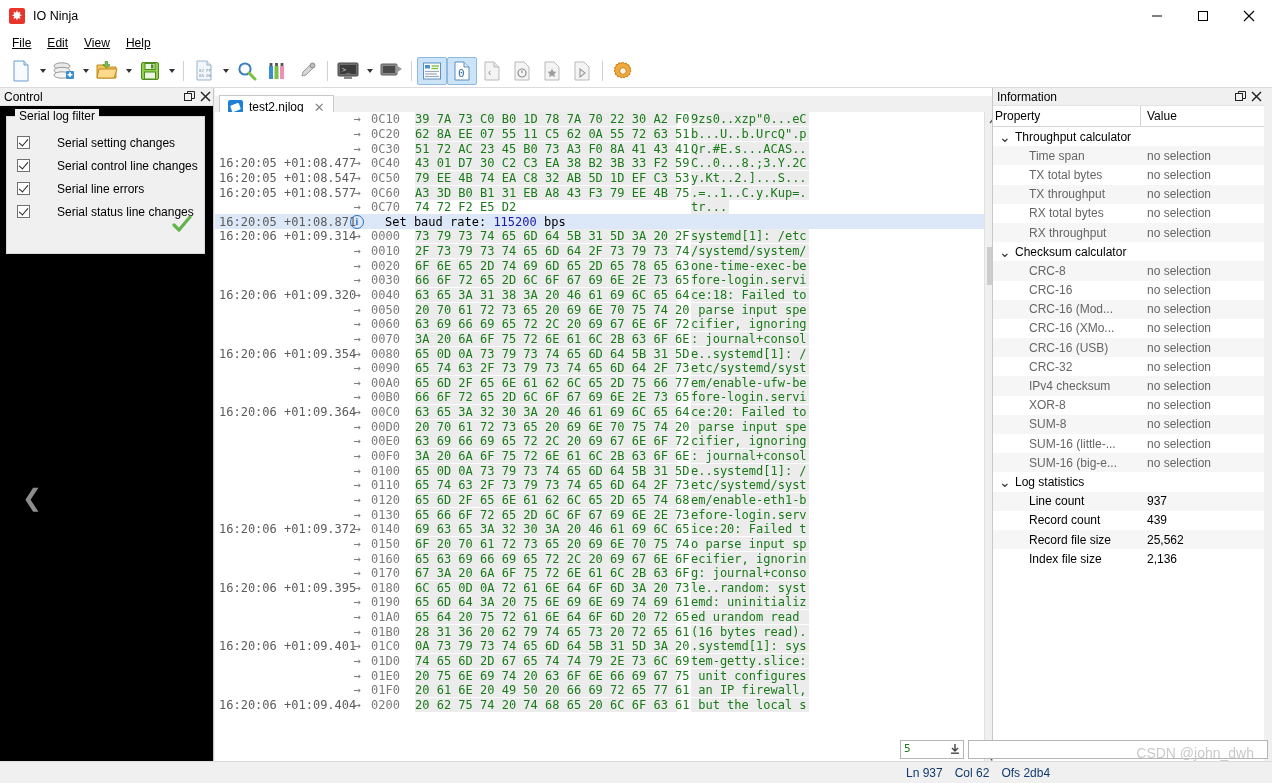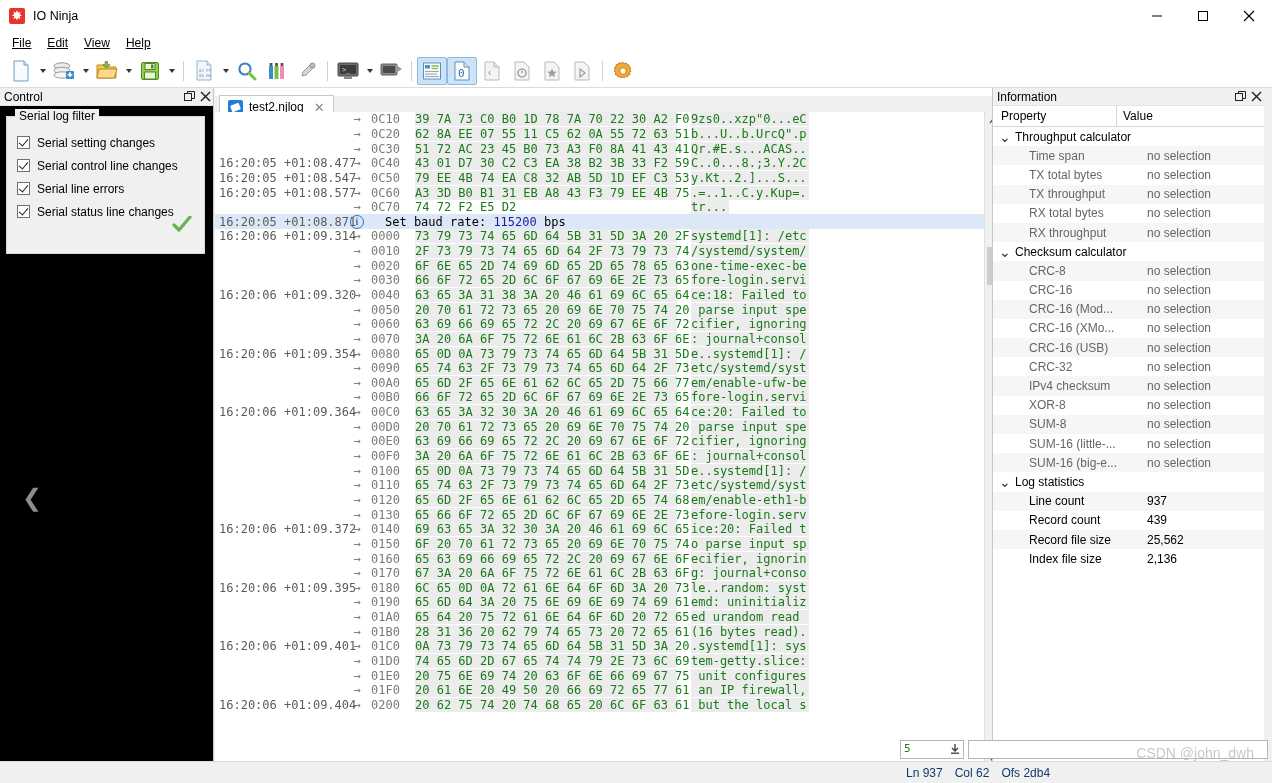--- a/index.html
+++ b/index.html
@@ -87,21 +87,21 @@
     background:#f0f0f0; border-right:1px solid #c8c8c8;
   }
   .left-body { position:absolute; left:0; top:18px; right:0; bottom:0; background:#000000; }
   .groupbox {
     position:absolute; left:6px; top:10px; right:8px; height:138px;
     border:1px solid #d8d8d8; background:#f0f0f0;
   }
   .groupbox .legend {
     position:absolute; left:8px; top:-8px; background:#f0f0f0; padding:0 4px; font-size:12px;
   }
-  .chk-row { display:flex; align-items:center; margin: 0 0 0 10px; height:23px; }
+  .chk-row { display:flex; align-items:center; margin: 0 0 0 10px; height:23px;gap:20px; }
   .chk-list { padding-top: 14px; }
   .chkbox {
     width:13px; height:13px; border:1px solid #707070; background:#fff;
     position:relative; margin-right:7px; flex:0 0 auto;
   }
   .chkbox::after {
     content:""; position:absolute; left:3px; top:0px; width:4px; height:8px;
     border:solid #222; border-width:0 1.6px 1.6px 0; transform:rotate(40deg);
   }
   .chk-label { font-size:12px; }
@@ -179,21 +179,21 @@
 
   
   .right-panel {
     position:absolute; right:8px; top:0; width:272px; bottom:0; background:#f0f0f0;
     border-left:1px solid #c8c8c8;
   }
   .grid-head {
     display:flex; height:21px; align-items:center;
     border-bottom:1px solid #d5d5d5; background:#fff; font-size:12px;
   }
-  .grid-head .gh1 { width:124px; padding-left:8px; border-right:1px solid #d5d5d5; height:21px; line-height:21px;}
+  .grid-head .gh1 { width:148px; padding-left:2px; border-right:1px solid #d5d5d5; height:21px; line-height:21px;}
   .grid-head .gh2 { flex:1 1 auto; padding-left:6px; }
   .grid-rows { position:absolute; left:0; top:39px; right:0; bottom:0; background:#fff; overflow:hidden; }
   .grow { display:flex; height:19.2px; align-items:center; font-size:12px; }
   .grow.alt { background:#f6f6f6; }
   .grow .gname { width:148px; padding-left:6px; color:#666; white-space:nowrap; overflow:hidden; }
   .grow .gval  { flex:1 1 auto; padding-left:6px; color:#666; white-space:nowrap; overflow:hidden; }
   .grow.group .gname { color:#000; padding-left:6px; display:flex; align-items:center; gap:6px; }
   .grow.group .gval { color:#000; }
   .grow.stat .gname, .grow.stat .gval { color:#000; }
   .grow .gname.indent { padding-left:36px; }

